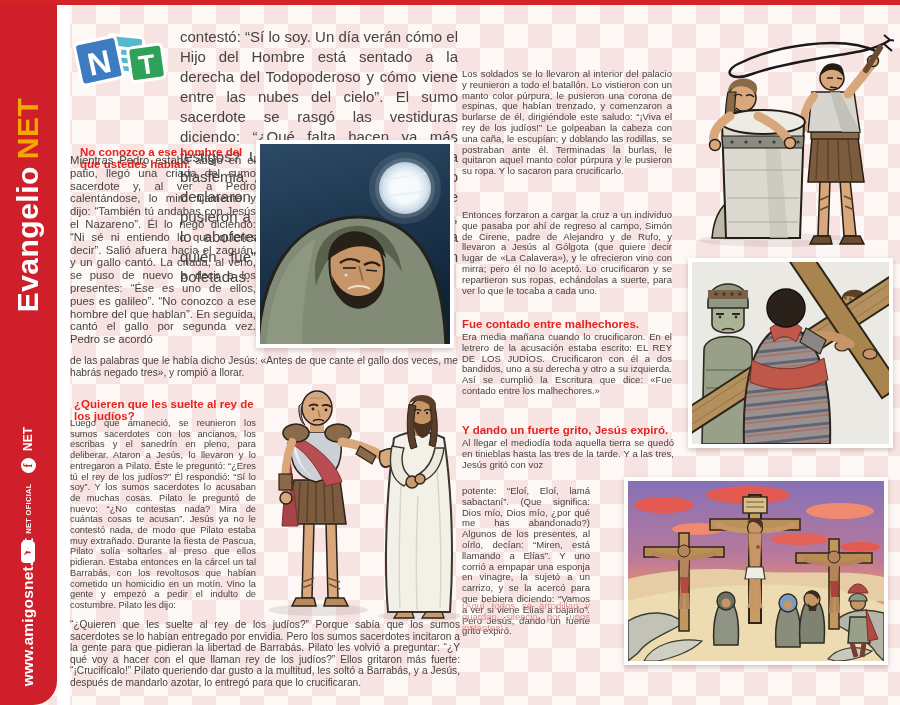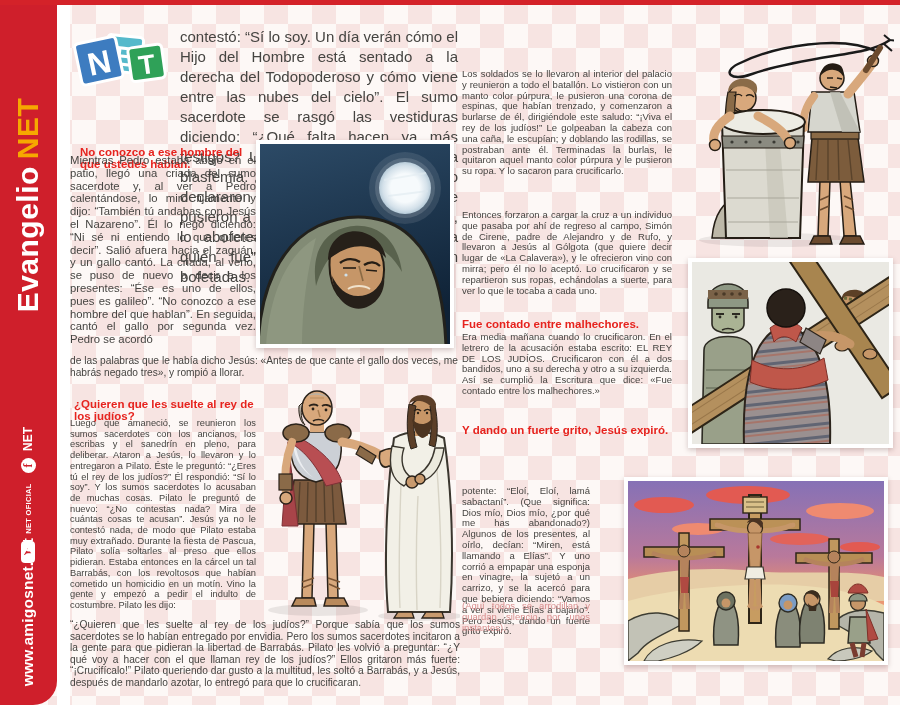--- a/index.html
+++ b/index.html
@@ -176,20 +176,21 @@
   <p class="blk t-cont" style="left:70px;top:619px;width:390px;margin:0;">“¿Quieren que les suelte al rey de los judíos?” Porque sabía que los sumos sacerdotes se lo habían entregado por envidia. Pero los sumos sacerdotes incitaron a la gente para que pidieran la libertad de Barrabás. Pilato les volvió a preguntar: “¿Y qué voy a hacer con el que llaman rey de los judíos?” Ellos gritaron más fuerte: “¡Crucifícalo!” Pilato queriendo dar gusto a la multitud, les soltó a Barrabás, y a Jesús, después de mandarlo azotar, lo entregó para que lo crucificaran.</p>
 
   <p class="blk t-mid" style="left:462px;top:69px;width:210px;margin:0;">Los soldados se lo llevaron al interior del palacio y reunieron a todo el batallón. Lo vistieron con un manto color púrpura, le pusieron una corona de espinas, que habían trenzado, y comenzaron a burlarse de él, dirigiéndole este saludo: “¡Viva el rey de los judíos!” Le golpeaban la cabeza con una caña, le escupían; y doblando las rodillas, se postraban ante él. Terminadas la burlas, le quitaron aquel manto color púrpura y le pusieron su ropa. Y lo sacaron para crucificarlo.</p>
 
   <p class="blk t-mid" style="left:462px;top:210px;width:210px;margin:0;">Entonces forzaron a cargar la cruz a un individuo que pasaba por ahí de regreso al campo, Simón de Cirene, padre de Alejandro y de Rufo, y llevaron a Jesús al Gólgota (que quiere decir lugar de «La Calavera»), y le ofrecieron vino con mirra; pero él no lo aceptó. Lo crucificaron y se repartieron sus ropas, echándolas a suerte, para ver lo que le tocaba a cada uno.</p>
 
   <h2 class="hd" style="left:462px;top:318px;width:212px;margin:0;">Fue contado entre malhechores.</h2>
   <p class="blk t-mid" style="left:462px;top:332px;width:210px;margin:0;">Era media mañana cuando lo crucificaron. En el letrero de la acusación estaba escrito: EL REY DE LOS JUDÍOS. Crucificaron con él a dos bandidos, uno a su derecha y otro a su izquierda. Así se cumplió la Escritura que dice: «Fue contado entre los malhechores.»</p>
 
   <h2 class="hd" style="left:462px;top:424px;width:214px;margin:0;">Y dando un fuerte grito, Jesús expiró.</h2>
+  <p class="blk t-mid" style="left:462px;top:438px;width:212px;margin:0;">Al llegar el mediodía toda aquella tierra se quedó en tinieblas hasta las tres de la tarde. Y a las tres, Jesús gritó con voz</p>
   <p class="blk t-mid" style="left:462px;top:486px;width:128px;margin:0;">potente: “Eloí, Eloí, lamá sabactaní”. (Que significa: Dios mío, Dios mío, ¿por qué me has abandonado?) Algunos de los presentes, al oírlo, decían: “Miren, está llamando a Elías”. Y uno corrió a empapar una esponja en vinagre, la sujetó a un carrizo, y se la acercó para que bebiera diciendo: “Vamos a ver si viene Elías a bajarlo”. Pero Jesús, dando un fuerte grito expiró.</p>
   <p class="blk t-mid note" style="left:462px;top:601px;width:128px;margin:0;">(Aquí todos se arrodillan y guardan silencio por unos instantes).</p>
 
   <svg class="cutout" style="left:682px;top:30px;" width="212" height="222" viewBox="0 0 212 222">
     <ellipse cx="95" cy="210" rx="78" ry="7" fill="#000000" opacity="0.07"></ellipse>
 
     <path d="M196,22 C160,4 92,16 56,34 C40,42 48,52 70,44 C110,30 160,26 184,20 C196,17 202,14 208,10" stroke="#1a1a1a" stroke-width="2.4" fill="none"></path>
     <path d="M208,10 l-6,-5 M208,10 l7,1 M202,14 l8,7" stroke="#1a1a1a" stroke-width="2" fill="none"></path>
 
     <path d="M138,150 L148,150 L146,206 L136,206 Z" fill="#d8a87c" stroke="#241d15" stroke-width="1.5"></path>

